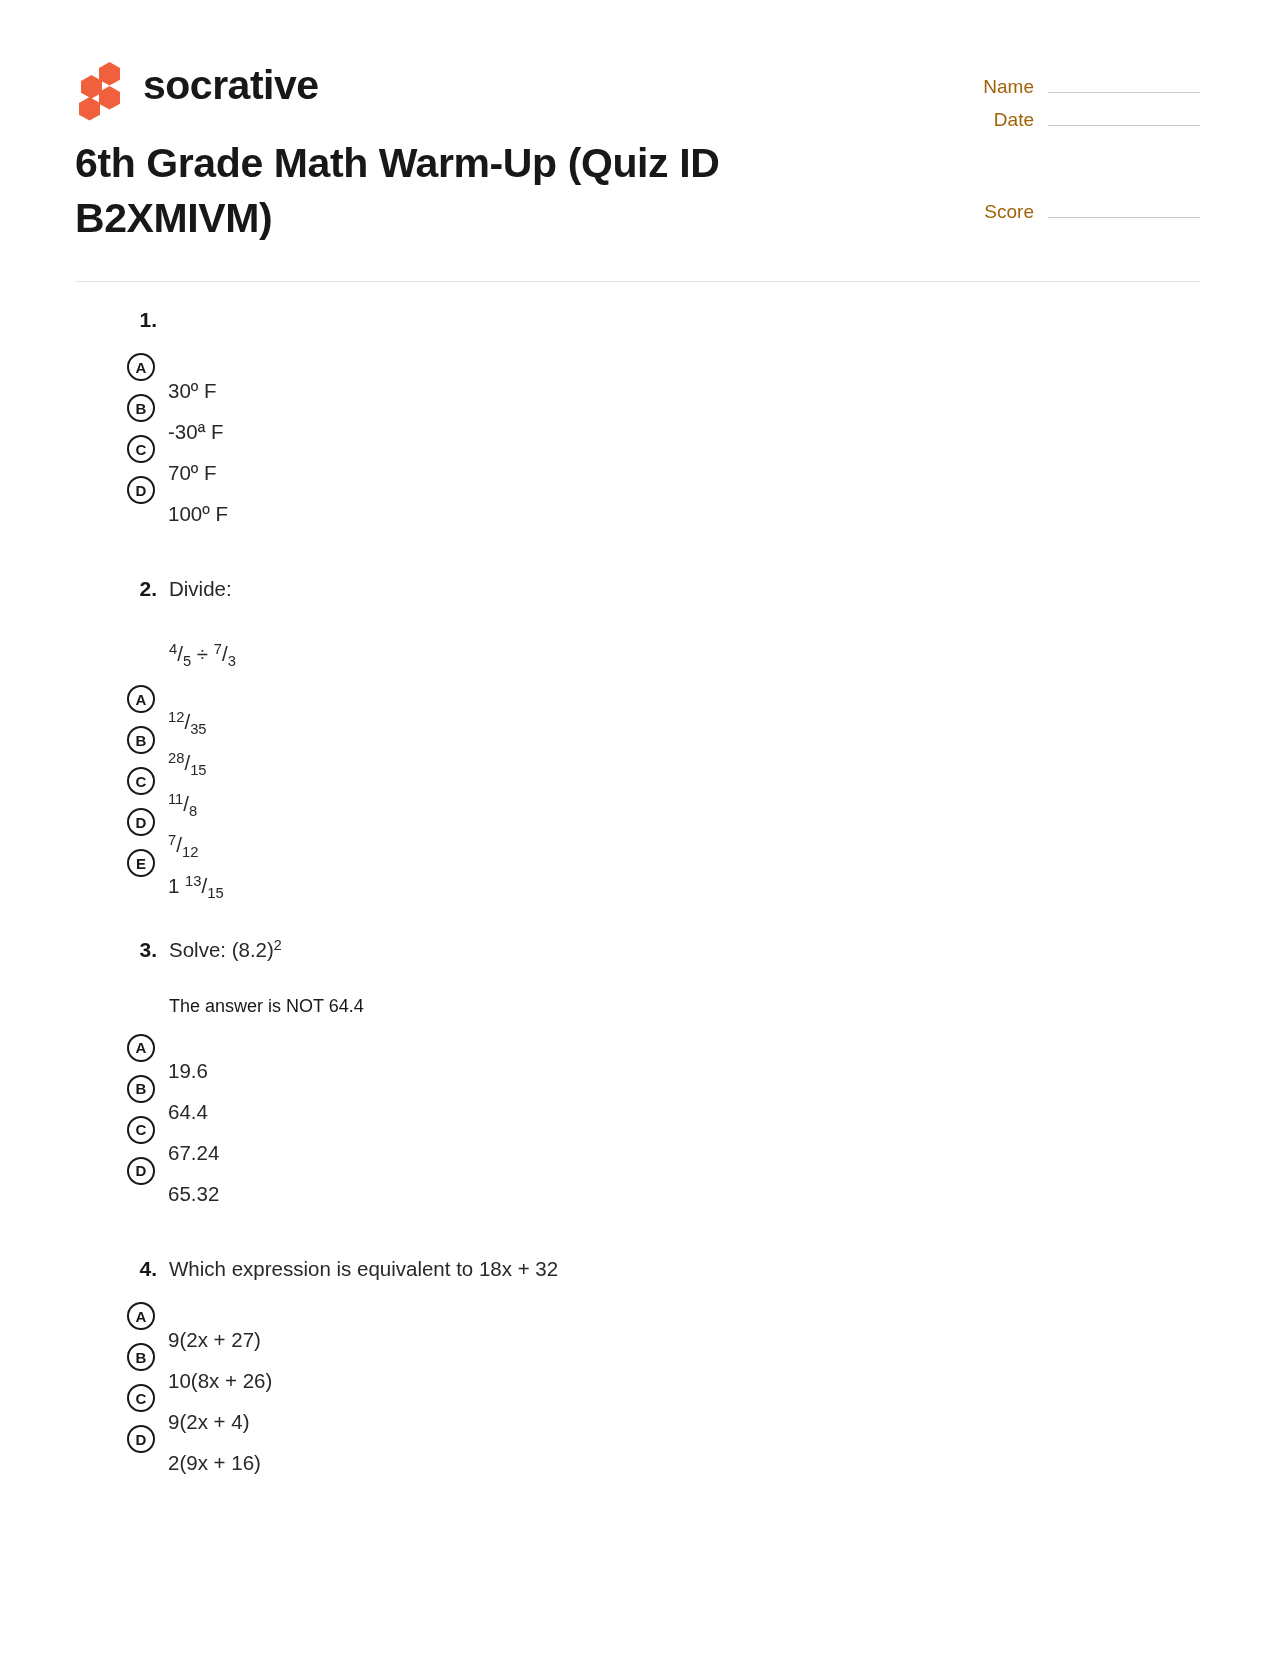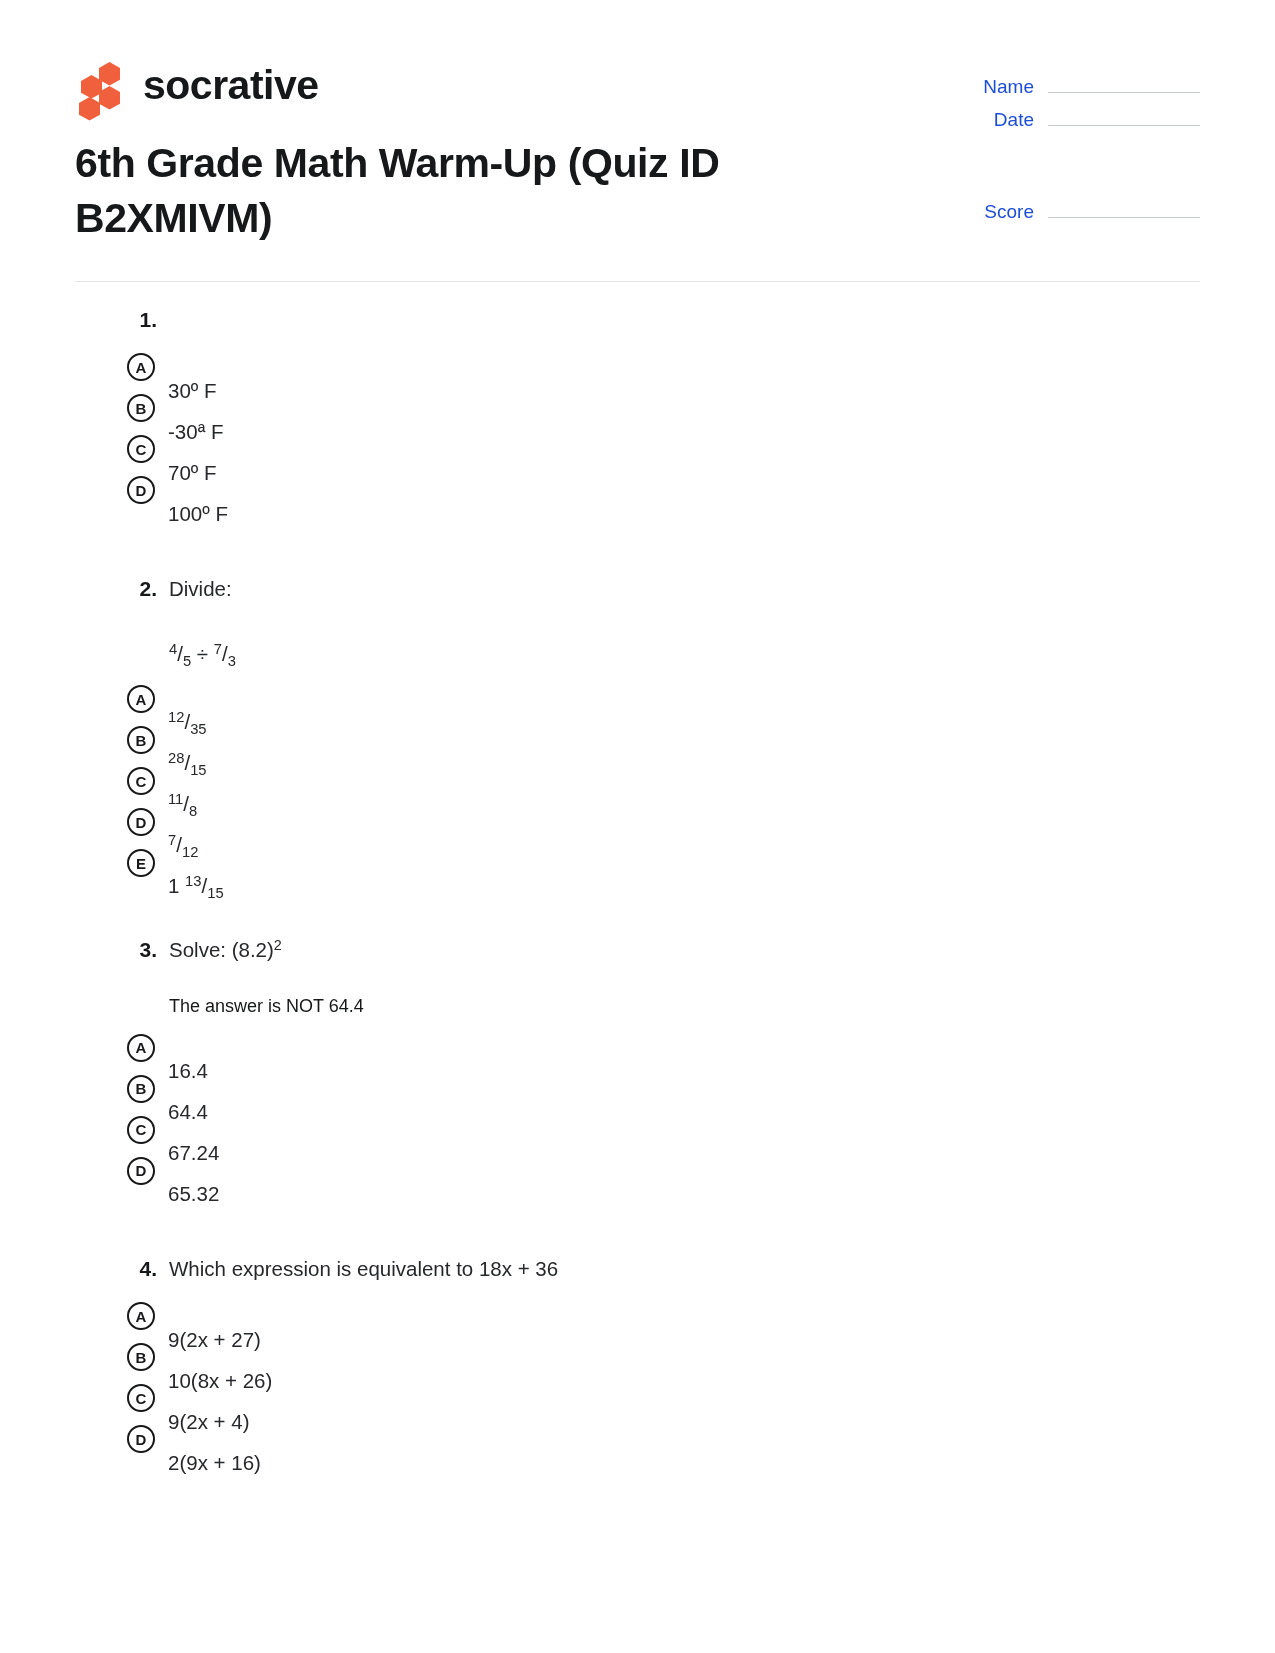--- a/index.html
+++ b/index.html
@@ -80,21 +80,21 @@
   }
   .meta-row {
     display: flex;
     align-items: baseline;
     justify-content: flex-end;
     gap: 14px;
     margin-bottom: 9px;
   }
   .meta-label {
     font-size: 19px;
-    color: #1d4ed8;
+    color: #a16207;
     white-space: nowrap;
   }
   .meta-line {
     width: 152px;
     border-bottom: 1.5px solid #c9cccf;
     height: 18px;
   }
   .meta-row.score { margin-top: 68px; }
 
   .divider {
@@ -274,41 +274,41 @@
       </div>
       <div class="question">
         <div class="q-head">
           <div class="q-num">3.</div>
           <div class="q-text">Solve: (8.2)<span class="exp">2</span></div>
         </div>
         <div class="q-note">The answer is NOT 64.4</div>
         <div class="choices">
           <div class="choice">
             <div class="bubble">A</div>
-            <div class="choice-text">16.4</div>
+            <div class="choice-text">19.6</div>
           </div>
           <div class="choice">
             <div class="bubble">B</div>
             <div class="choice-text">64.4</div>
           </div>
           <div class="choice">
             <div class="bubble">C</div>
             <div class="choice-text">67.24</div>
           </div>
           <div class="choice">
             <div class="bubble">D</div>
             <div class="choice-text">65.32</div>
           </div>
         </div>
         <div class="gap-md"></div>
       </div>
       <div class="question">
         <div class="q-head">
           <div class="q-num">4.</div>
-          <div class="q-text">Which expression is equivalent to 18x + 36</div>
+          <div class="q-text">Which expression is equivalent to 18x + 32</div>
         </div>
         <div class="choices">
           <div class="choice">
             <div class="bubble">A</div>
             <div class="choice-text">9(2x + 27)</div>
           </div>
           <div class="choice">
             <div class="bubble">B</div>
             <div class="choice-text">10(8x + 26)</div>
           </div>

